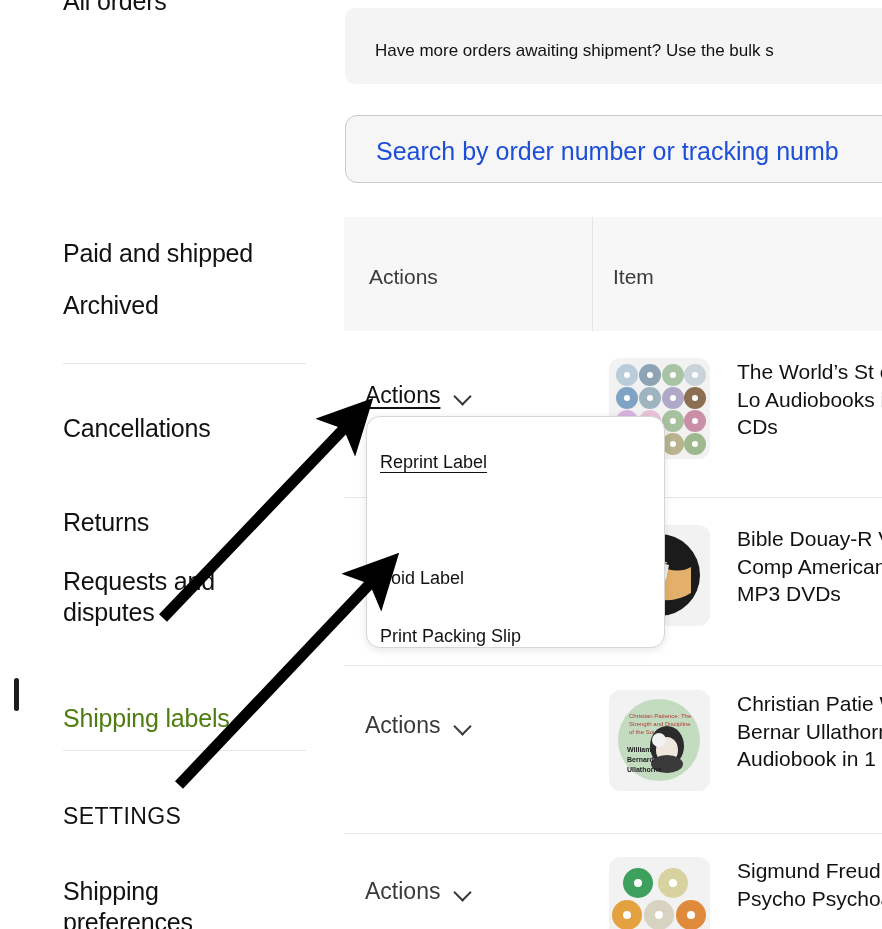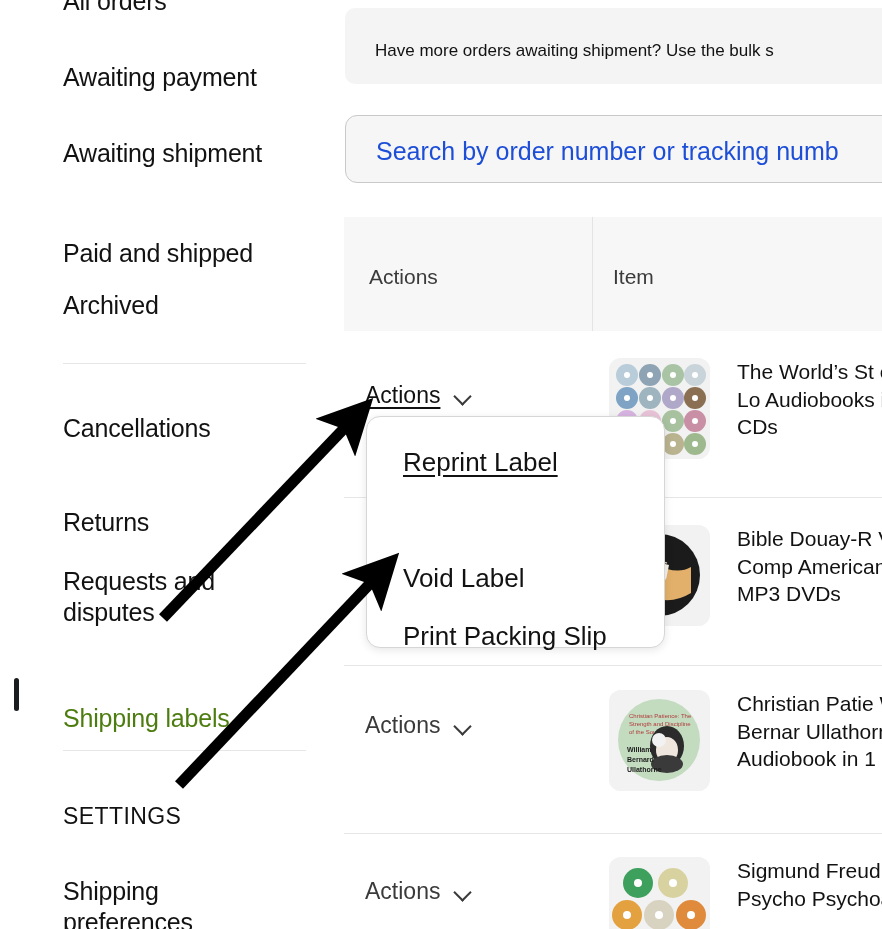--- a/index.html
+++ b/index.html
@@ -223,22 +223,22 @@
     height: 232px;
     background: #ffffff;
     border: 1px solid #d6d6d6;
     border-radius: 14px;
     box-shadow: 0 2px 9px rgba(0,0,0,0.10);
     box-sizing: border-box;
     z-index: 30;
   }
   .menu-item {
     position: absolute;
-    left: 36px;
-    font-size: 26px;
+    left: 13px;
+    font-size: 18px;
     line-height: 28px;
     color: #121212;
     white-space: nowrap;
   }
   .menu-item.current {
     text-decoration: underline;
     text-underline-offset: 4px;
   }
 
   
@@ -256,27 +256,21 @@
 <body>
 
 <div id="page">
 
   <nav class="sidebar">
 
     <div class="nav-item" style="top:-14px;">
       <span>All orders</span>
     </div>
 
-    <div class="nav-item" style="top:62px;">
-      <span>Awaiting payment</span>
-    </div>
-
-    <div class="nav-item" style="top:138px;">
-      <span>Awaiting shipment</span>
-    </div>
+
 
     <div class="nav-item" style="top:214px;margin-top:24px;">
       <span>Paid and shipped</span>
     </div>
 
     <div class="nav-item" style="top:290px;">
       <span>Archived</span>
     </div>
 
     <div class="nav-divider" style="top:363px;"></div>

